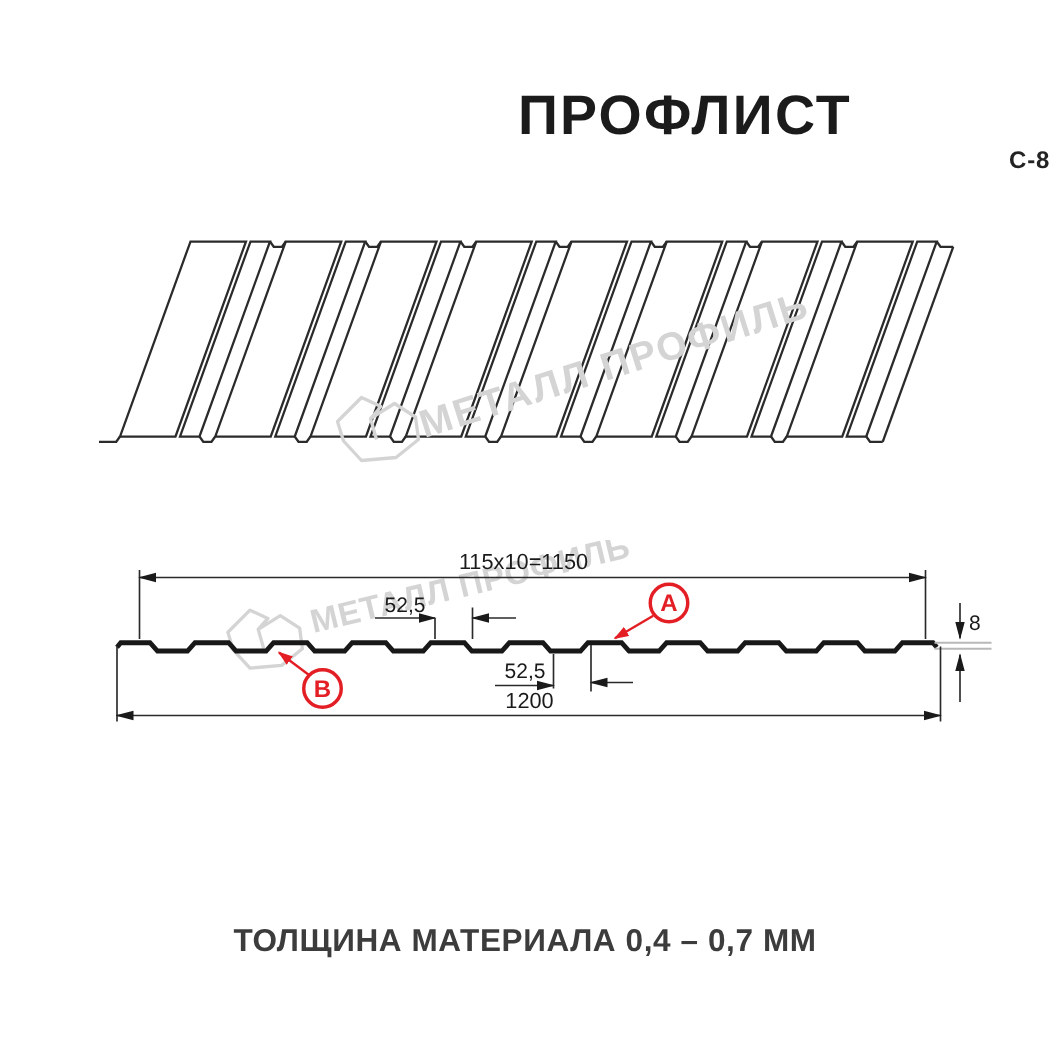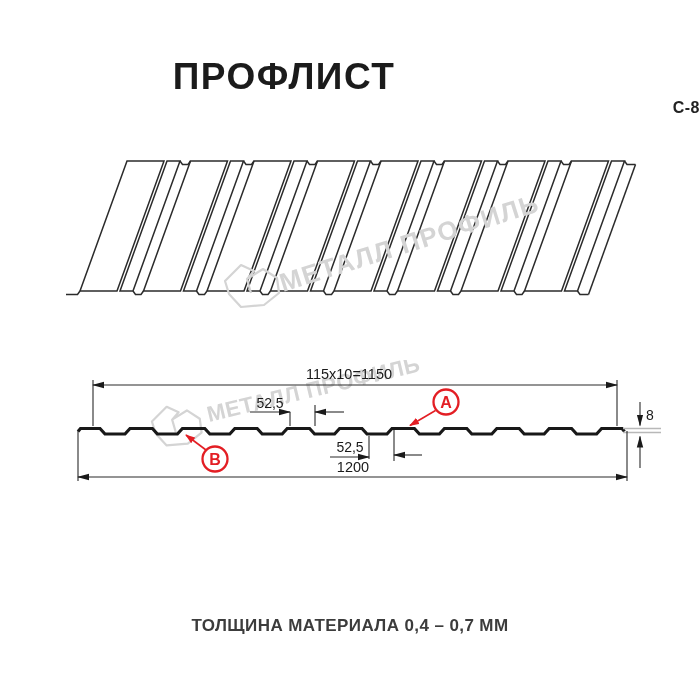--- a/index.html
+++ b/index.html
@@ -5,36 +5,36 @@
   html,body{margin:0;padding:0;}
   .page{
     position:relative;
     width:700px;height:700px;
     background:#ffffff;
     font-family:"Liberation Sans", sans-serif;
     overflow:hidden;
   }
   .title{
     position:absolute;top:56px;left:0;width:568px;
-    text-align:center;
+    text-align:right;
     font-size:37px;font-weight:800;letter-spacing:1.5px;
     color:#1b1b1b;
   }
   .subtitle{
     position:absolute;top:99px;left:0;width:700px;
     text-align:right;
     font-size:16px;font-weight:700;letter-spacing:.5px;
     color:#232323;
   }
   .svg3d{position:absolute;top:140px;left:0;}
   .svgsec{position:absolute;top:360px;left:0;}
   .footer{
     position:absolute;top:616px;left:0;width:700px;
     text-align:center;
-    font-size:17px;font-weight:600;letter-spacing:.4px;
+    font-size:21px;font-weight:600;letter-spacing:.4px;
     color:#3c3c3c;
   }
   svg text{font-family:"Liberation Sans", sans-serif;}
   .dimtxt{fill:#1a1a1a;font-size:14.5px;}
   .dimtxt-s{fill:#1a1a1a;font-size:14px;}
   .wm-text{fill:#d4d4d4;font-weight:700;}
 </style>
 </head>
 <body>
 

